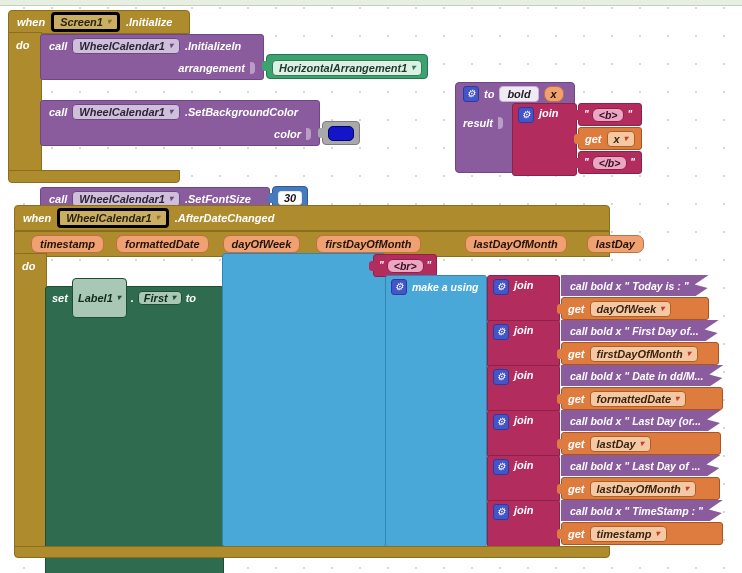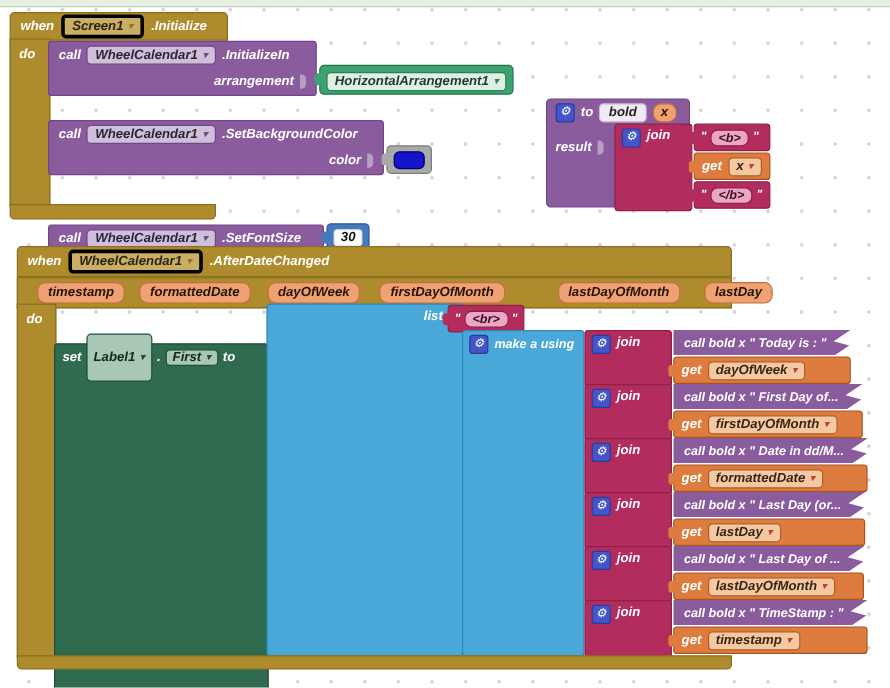--- a/index.html
+++ b/index.html
@@ -236,24 +236,20 @@
         <span class="lbl">.</span>
         <span class="dd dd-sage" style="padding:0 5px">
           <span>First</span>
           <span class="arr">▾</span>
         </span>
         <span class="lbl">to</span>
       </div>
     </div>
 
     <div class="blue" style="position:absolute;left:177px;top:0;width:162px;height:292px;border-radius:3px;">
-      <div class="prow right" style="height:20px;padding:0 6px;">
-        <span class="lbl">list</span>
-        <span class="sock"></span>
-      </div>
     </div>
 
     <div class="crimson str tab" style="position:absolute;left:328px;top:1px;height:19px;">
       <span class="q">"</span>
       <span class="str-field">&lt;br&gt;</span>
       <span class="q">"</span>
     </div>
 
     <div class="blue" style="position:absolute;left:340px;top:22px;width:100px;height:270px;border-radius:3px;">
       <div class="prow" style="padding:0 5px;gap:5px;">

